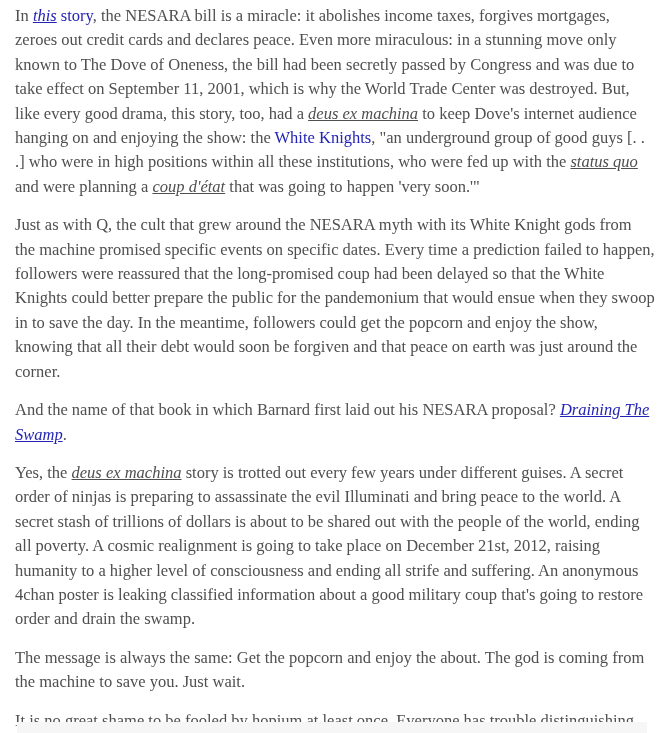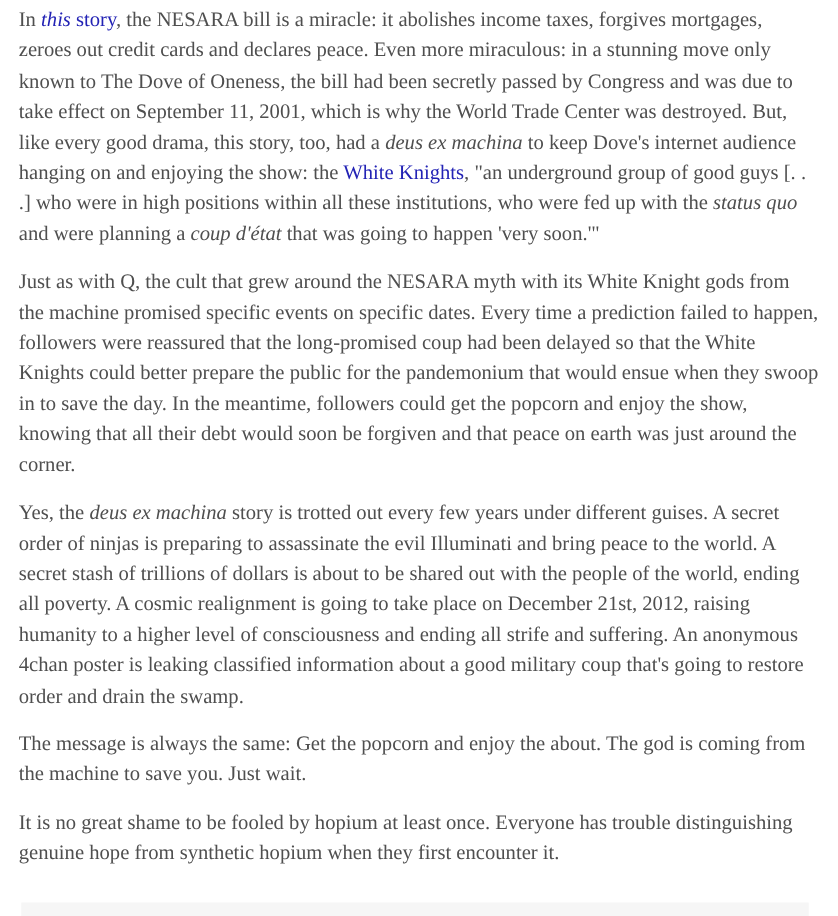--- a/index.html
+++ b/index.html
@@ -19,39 +19,40 @@
     line-height: 24.4px;
     color: #4f4f4f;
     text-align: left;
   }
   .article p { margin: 0 0 14px 0; }
   .link {
     color: #2323b5;
     text-decoration: none;
     cursor: pointer;
   }
-  .em { font-style: italic; }
+  .em { font-style: italic; text-decoration: underline; }
   .bottom-bar {
     position: absolute;
     left: 17px;
     bottom: 0;
     width: 630px;
     height: 11px;
     background: #f6f6f6;
   }
 </style>
 </head>
 <body>
 
 <div class="article">
 
   <p><span>In </span><a href="#" class="link"><span class="em">this</span><span> story</span></a><span>, the NESARA bill is a miracle: it abolishes income taxes, forgives mortgages, zeroes out credit cards and declares peace. Even more miraculous: in a stunning move only known to The Dove of Oneness, the bill had been secretly passed by Congress and was due to take effect on September 11, 2001, which is why the World Trade Center was destroyed. But, like every good drama, this story, too, had a </span><span class="em">deus ex machina</span><span> to keep Dove's internet audience hanging on and enjoying the show: the </span><a href="#" class="link">White Knights</a><span>, "an underground group of good guys [. . .] who were in high positions within all these institutions, who were fed up with the </span><span class="em">status quo</span><span> and were planning a </span><span class="em">coup d'état</span><span> that was going to happen 'very soon.'"</span></p>
 
   <p><span>Just as with Q, the cult that grew around the NESARA myth with its White Knight gods from the machine promised specific events on specific dates. Every time a prediction failed to happen, followers were reassured that the long-promised coup had been delayed so that the White Knights could better prepare the public for the pandemonium that would ensue when they swoop in to save the day. In the meantime, followers could get the popcorn and enjoy the show, knowing that all their debt would soon be forgiven and that peace on earth was just around the corner.</span></p>
 
+  <p><span>And the name of that book in which Barnard first laid out his NESARA proposal? </span><a href="#" class="link em">Draining The Swamp</a><span>.</span></p>
 
   <p><span>Yes, the </span><span class="em">deus ex machina</span><span> story is trotted out every few years under different guises. A secret order of ninjas is preparing to assassinate the evil Illuminati and bring peace to the world. A secret stash of trillions of dollars is about to be shared out with the people of the world, ending all poverty. A cosmic realignment is going to take place on December 21st, 2012, raising humanity to a higher level of consciousness and ending all strife and suffering. An anonymous 4chan poster is leaking classified information about a good military coup that's going to restore order and drain the swamp.</span></p>
 
   <p><span>The message is always the same: Get the popcorn and enjoy the about. The god is coming from the machine to save you. Just wait.</span></p>
 
   <p><span>It is no great shame to be fooled by hopium at least once. Everyone has trouble distinguishing genuine hope from synthetic hopium when they first encounter it.</span></p>
 
 </div>
 
 <div class="bottom-bar"></div>

